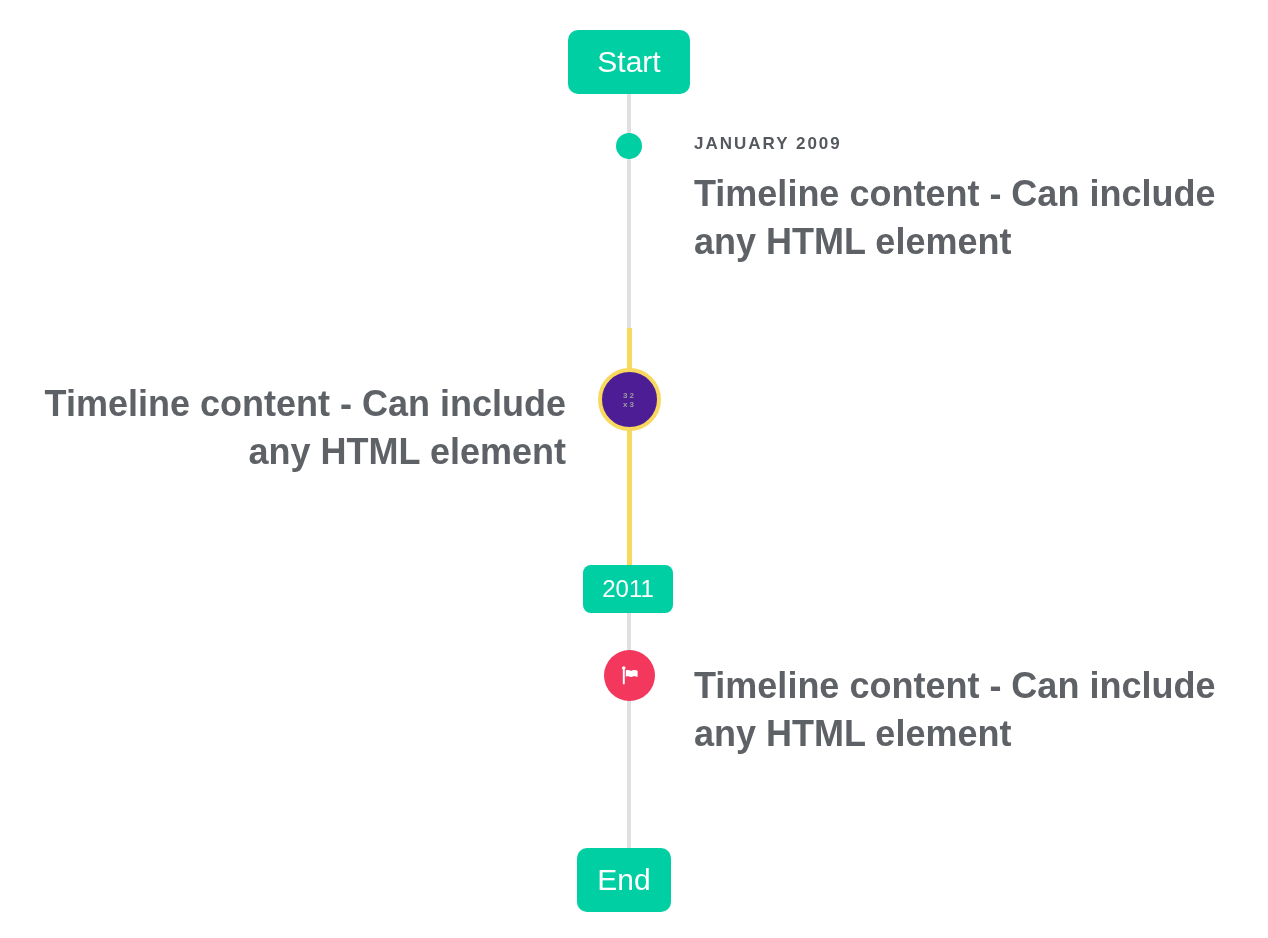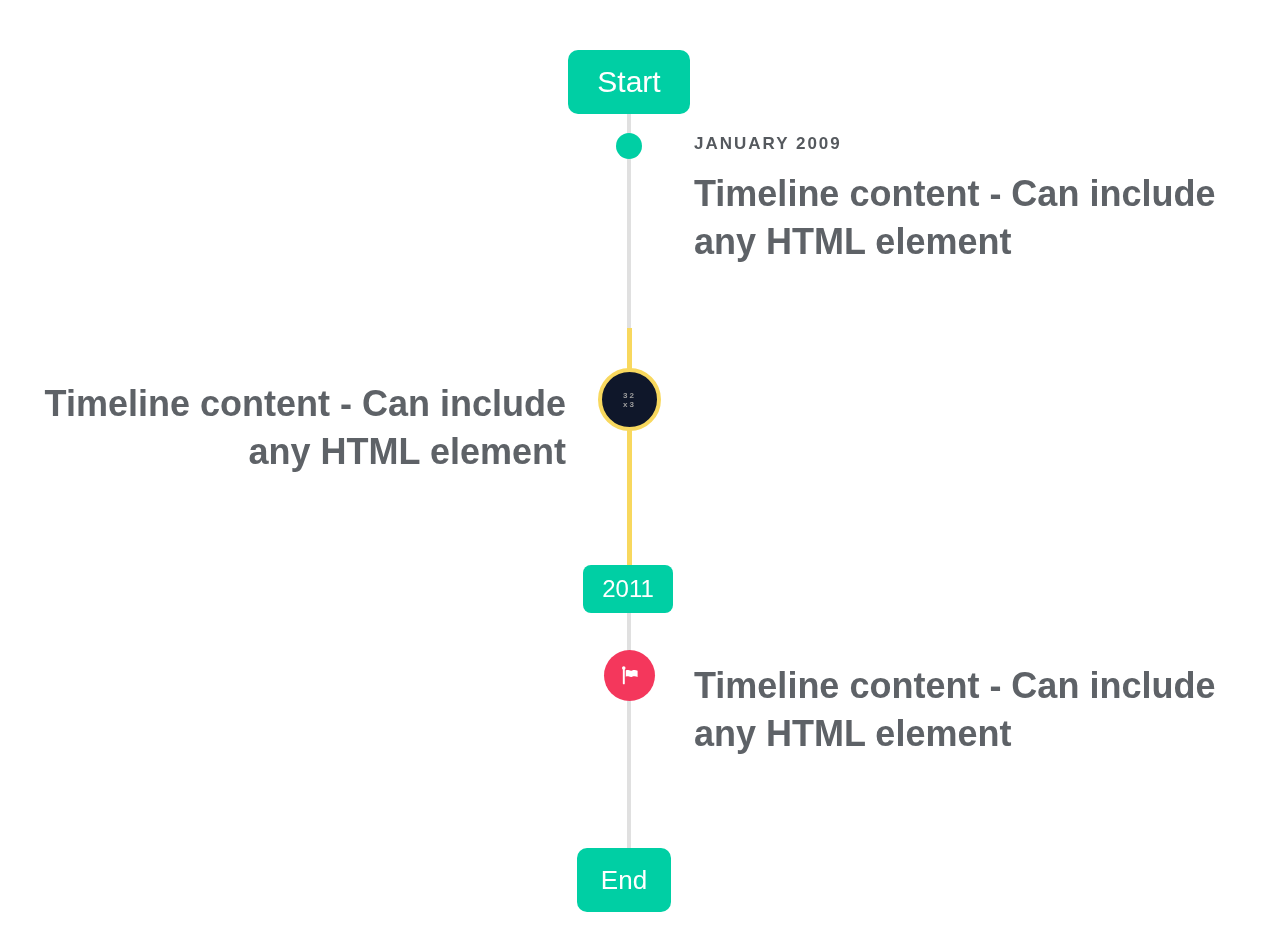--- a/index.html
+++ b/index.html
@@ -37,39 +37,39 @@
   
   .cap {
     position: absolute;
     background: #00cfa4;
     color: #ffffff;
     display: flex;
     align-items: center;
     justify-content: center;
     z-index: 4;
   }
-  .cap-start { left: 568px; top: 30px; width: 122px; height: 64px; border-radius: 10px; font-size: 30px; margin-top: 20px; }
-  .cap-end   { left: 577px; top: 848px; width: 94px; height: 64px; border-radius: 10px; font-size: 26px; }
+  .cap-start { left: 568px; top: 30px; width: 122px; height: 64px; border-radius: 10px; font-size: 30px; }
+  .cap-end   { left: 577px; top: 848px; width: 94px; height: 64px; border-radius: 10px; font-size: 30px; }
   .year-badge { left: 583px; top: 565px; width: 90px; height: 48px; border-radius: 8px; font-size: 24px; }
 
   
   .dot-marker {
     position: absolute;
     left: 616px; top: 133px;
     width: 26px; height: 26px;
     border-radius: 50%;
     background: #00cfa4;
     z-index: 4;
   }
   .img-marker {
     position: absolute;
     left: 598px; top: 368px;
     width: 63px; height: 63px;
     border-radius: 50%;
-    background: #0f172a;
+    background: #4c1d95;
     border: 4px solid #f8d85e;
     z-index: 4;
     display: flex;
     flex-direction: column;
     align-items: center;
     justify-content: center;
   }
   .img-marker .ph-line {
     font-size: 8px;
     line-height: 9px;

